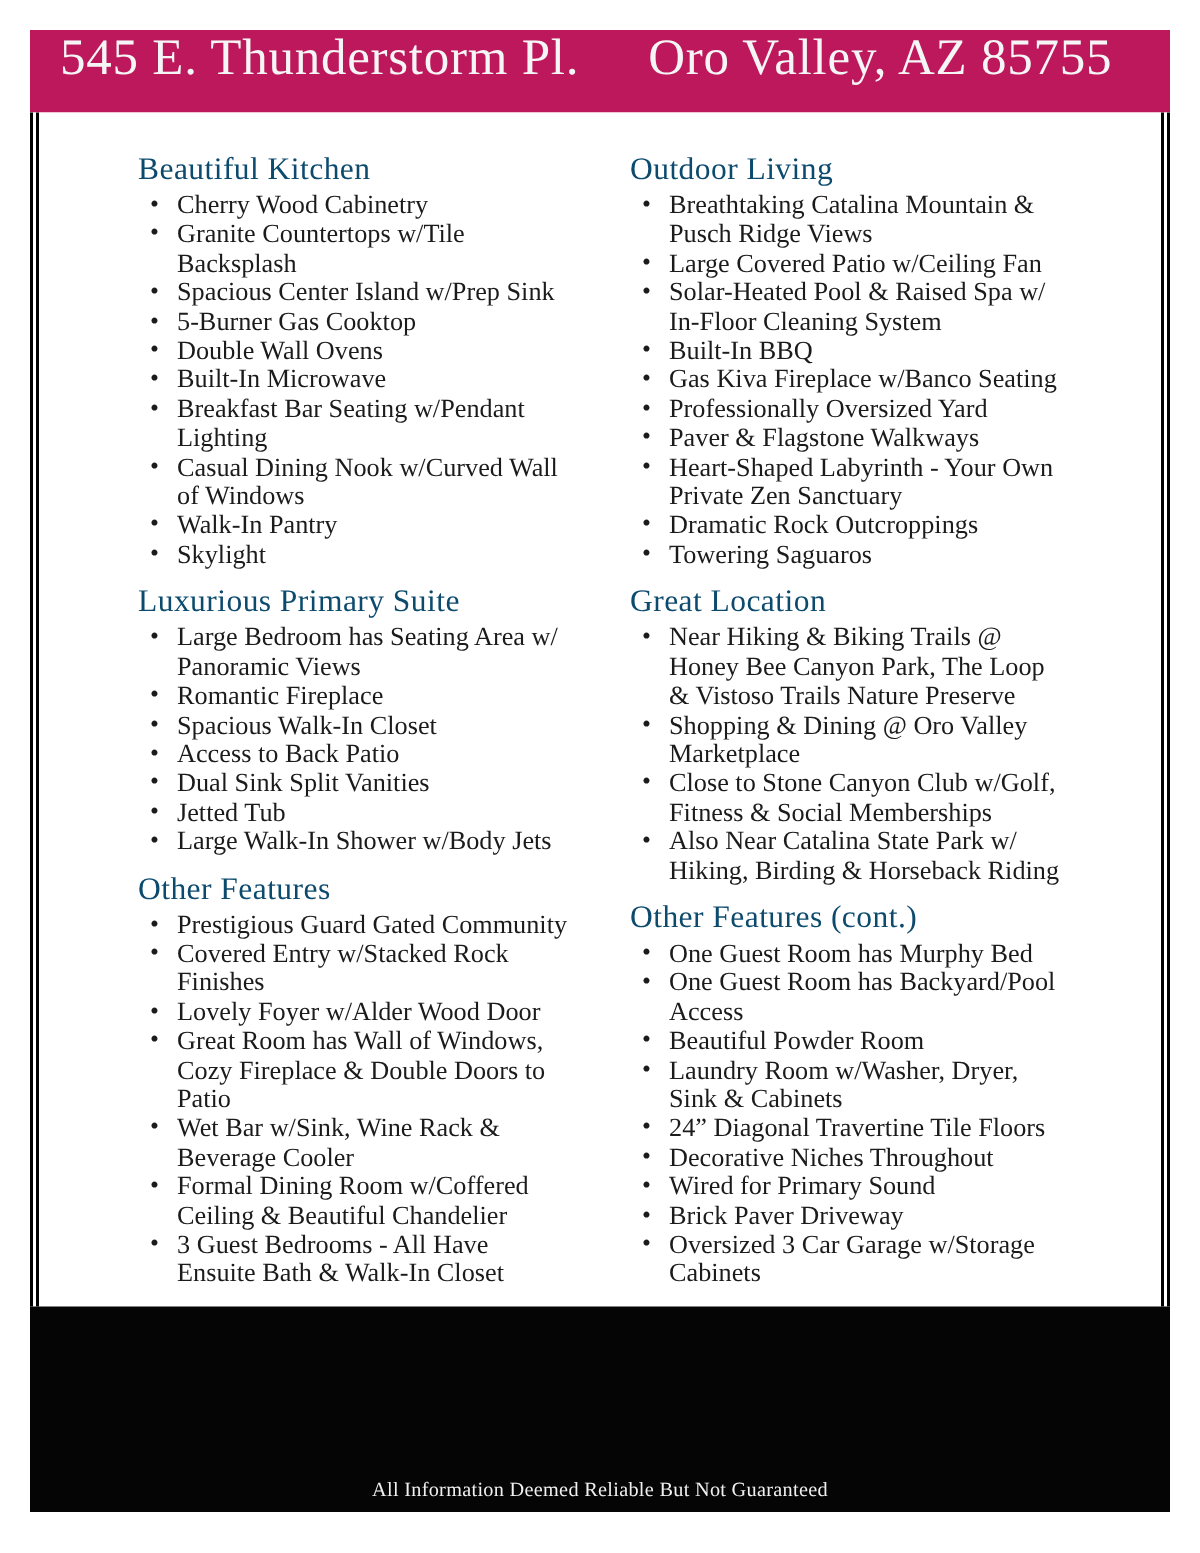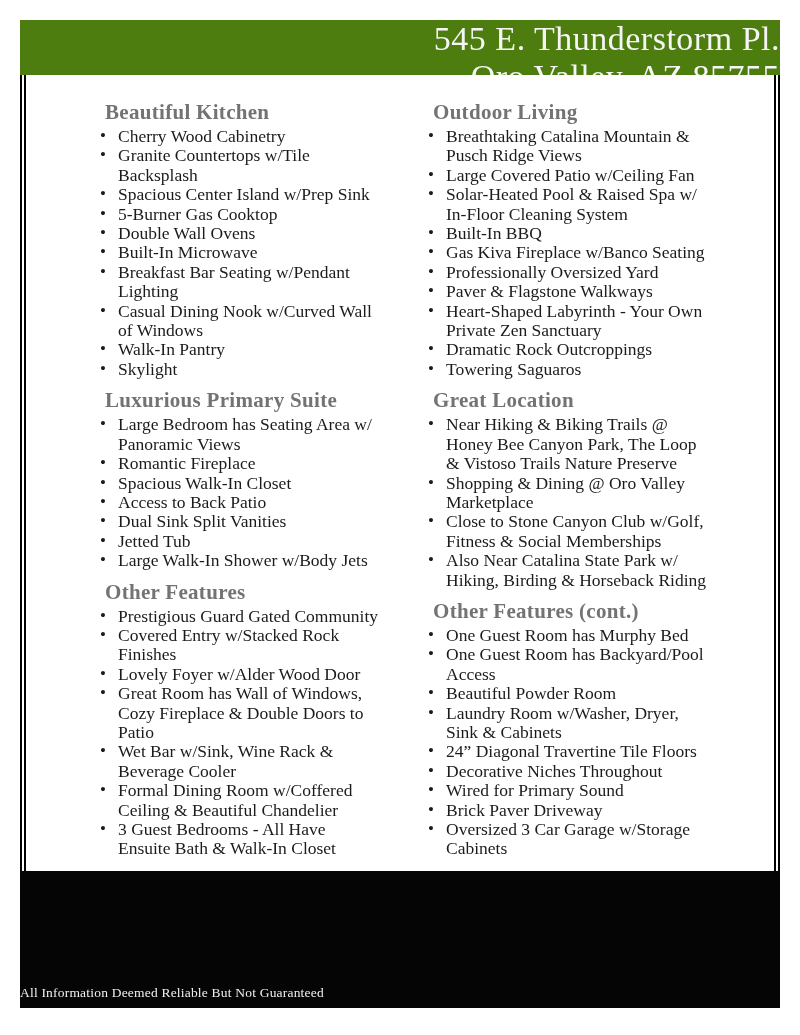--- a/index.html
+++ b/index.html
@@ -16,26 +16,25 @@
     font-family: "Liberation Serif", serif;
     color: #1b1b1b;
   }
   
   .header-band {
     position: absolute;
     left: 20px;
     top: 20px;
     width: 760px;
     height: 55px;
-    background: #4d7c0f;
+    background: #be185d;
     color: #f5f5f5;
     display: flex;
-    align-items: flex-end;
+    align-items: flex-start;
     box-sizing: border-box;
-    flex-direction: column;
   }
   .addr {
     margin-left: 20px;
     font-size: 34px;
     letter-spacing: 0.5px;
     white-space: nowrap;
   }
   .city {
     margin-left: 46px;
     font-size: 34px;
@@ -53,26 +52,26 @@
     background: #ffffff;
     border-left: 6px double #000;
     border-right: 6px double #000;
     padding: 26px 0 0 66px;
     display: flex;
   }
   .col-left  { width: 300px; margin-right: 28px; }
   .col-right { width: 346px; }
   .section + .section { margin-top: 10px; }
   .sec-heading {
-    margin: 0 0 3px 13px;
+    margin: 0 0 3px 0;
     font-size: 21px;
-    font-weight: bold;
+    font-weight: normal;
     line-height: 23px;
     letter-spacing: 0.3px;
-    color: #737373;
+    color: #0c4a6e;
   }
   ul.features {
     margin: 0;
     padding: 0;
     list-style: none;
     font-size: 17.5px;
     line-height: 19.4px;
   }
   ul.features li {
     position: relative;
@@ -109,20 +108,21 @@
     letter-spacing: 1px;
   }
   .copy-sym {
     text-shadow: 1px 1px 0 #000, -1px -1px 0 #000, 1px -1px 0 #000, -1px 1px 0 #000;
   }
   .disclaimer {
     position: absolute;
     left: 0;
     right: 0;
     bottom: 7px;
+    text-align: center;
     font-family: "Liberation Serif", serif;
     font-size: 13.5px;
     color: #f0f0f0;
     letter-spacing: 0.2px;
   }
 </style>
 </head>
 <body>
 
 <div class="sheet">

